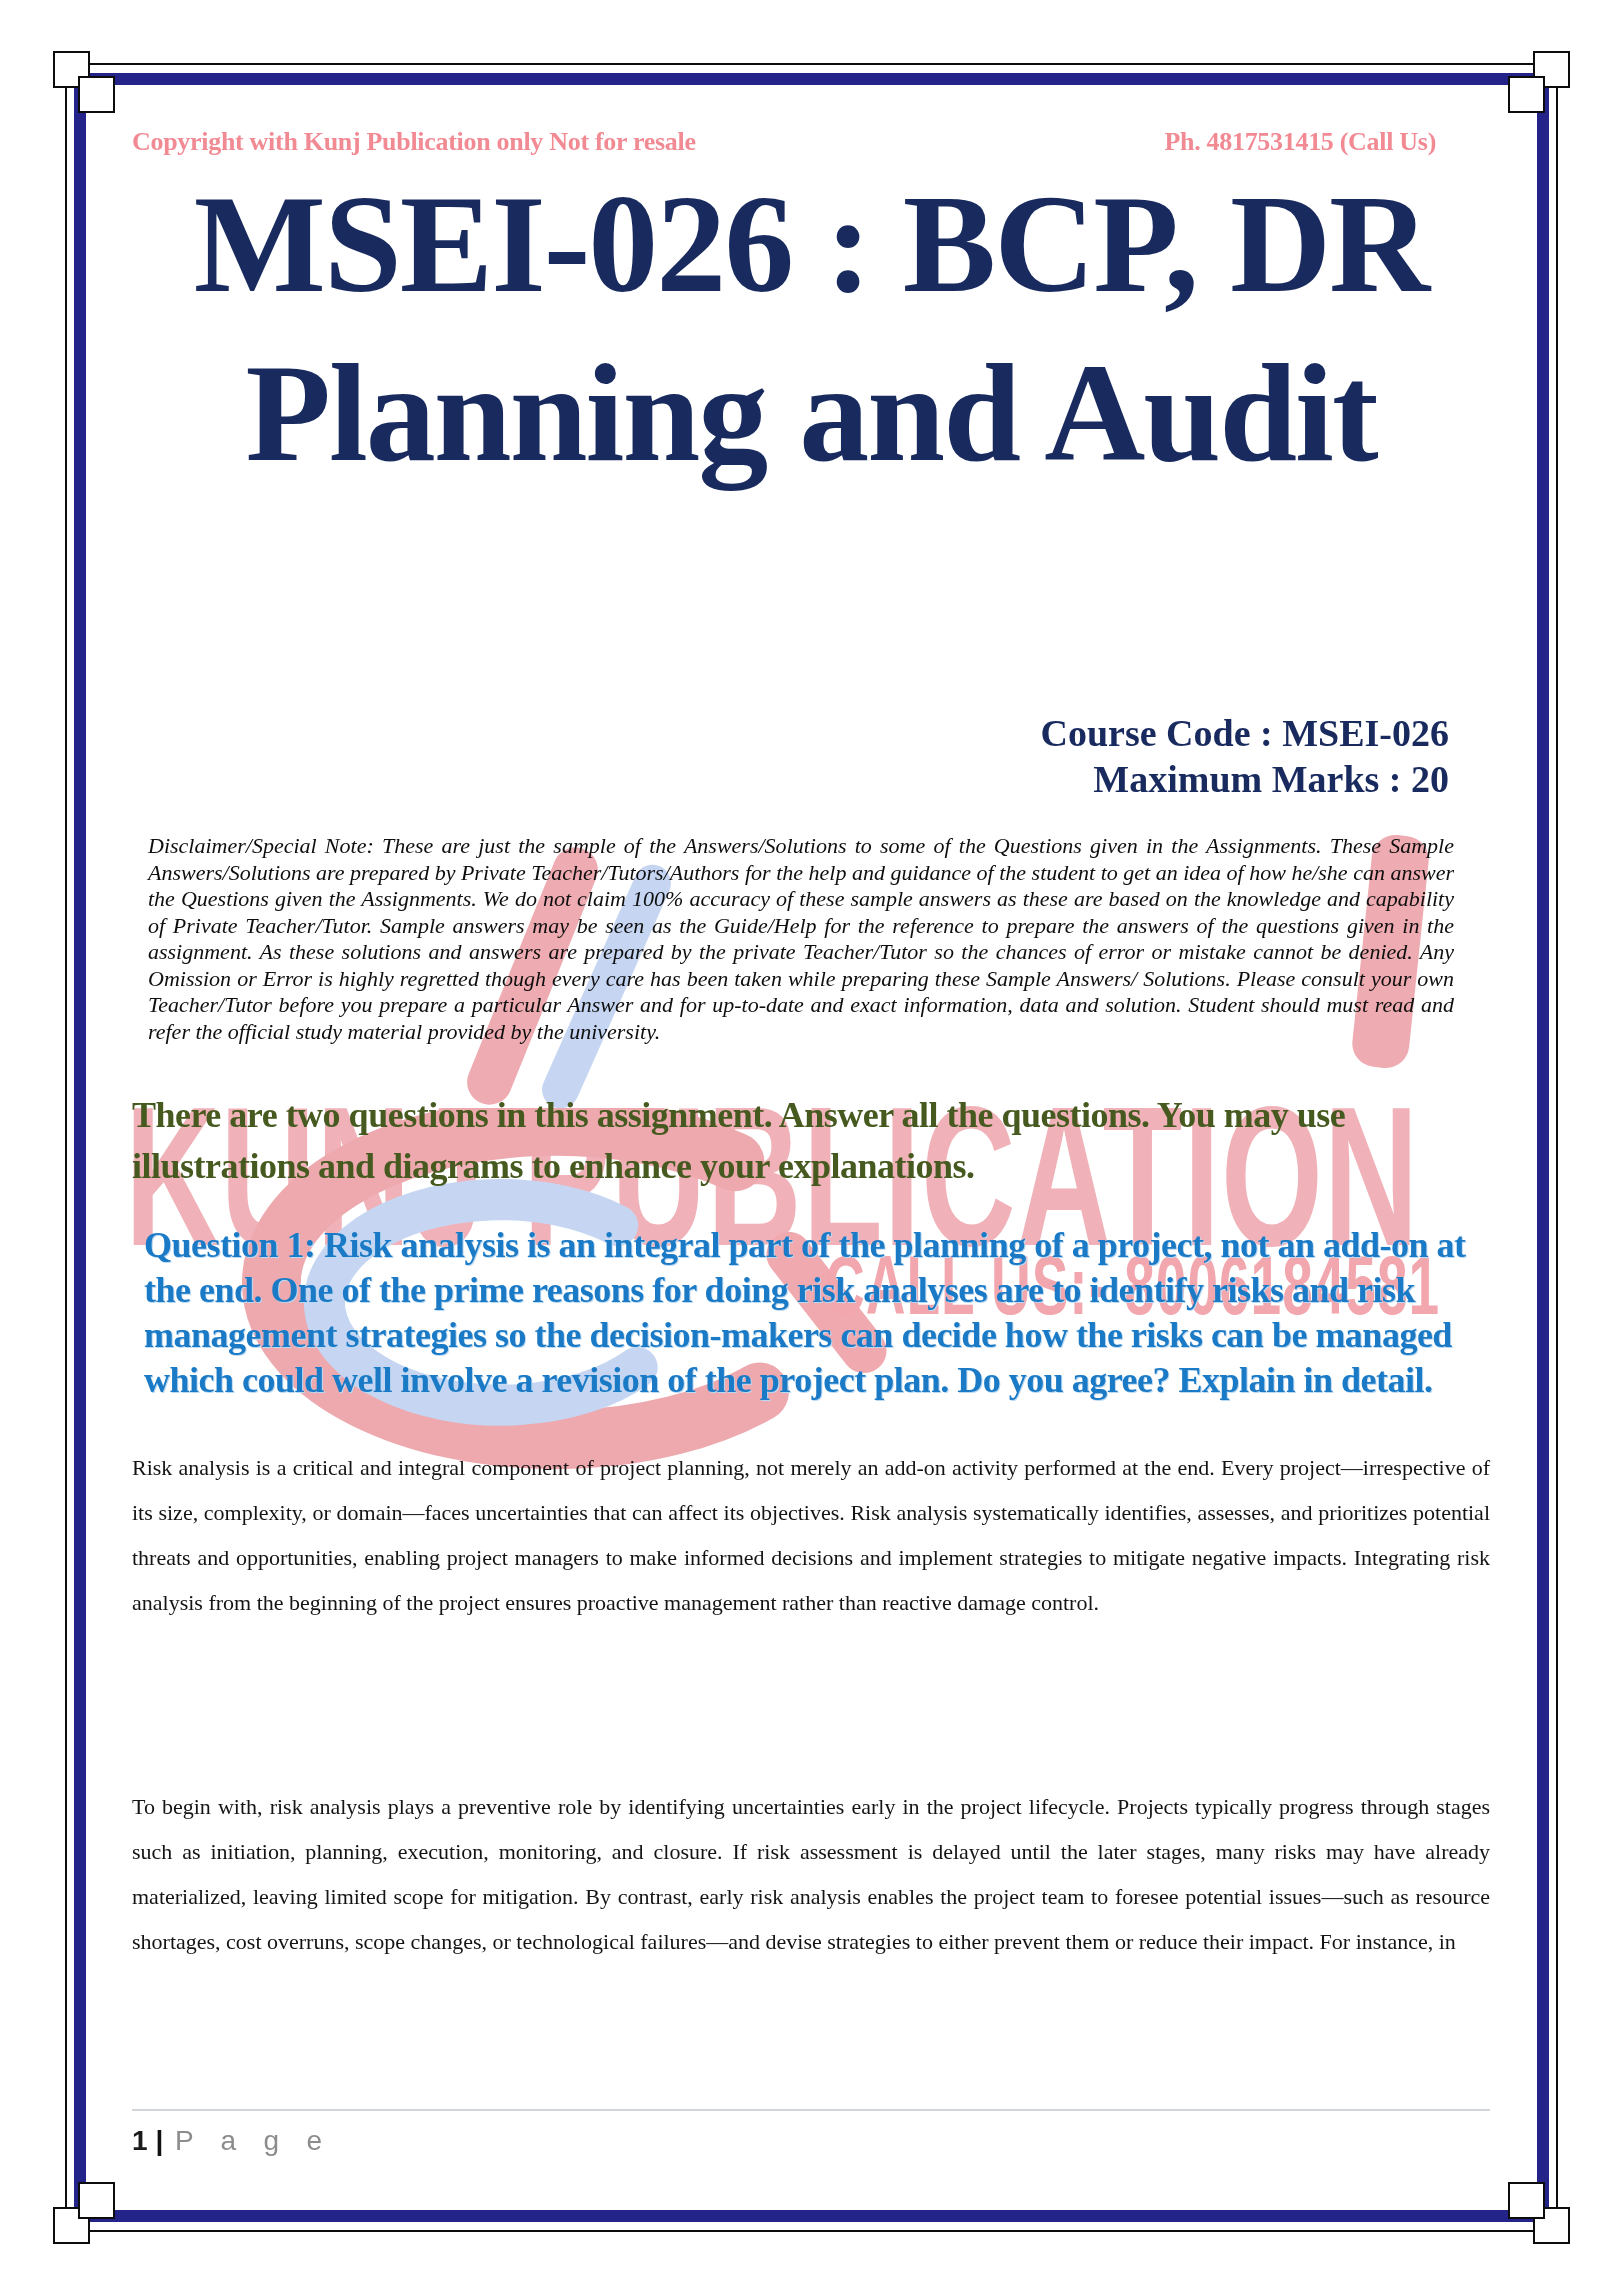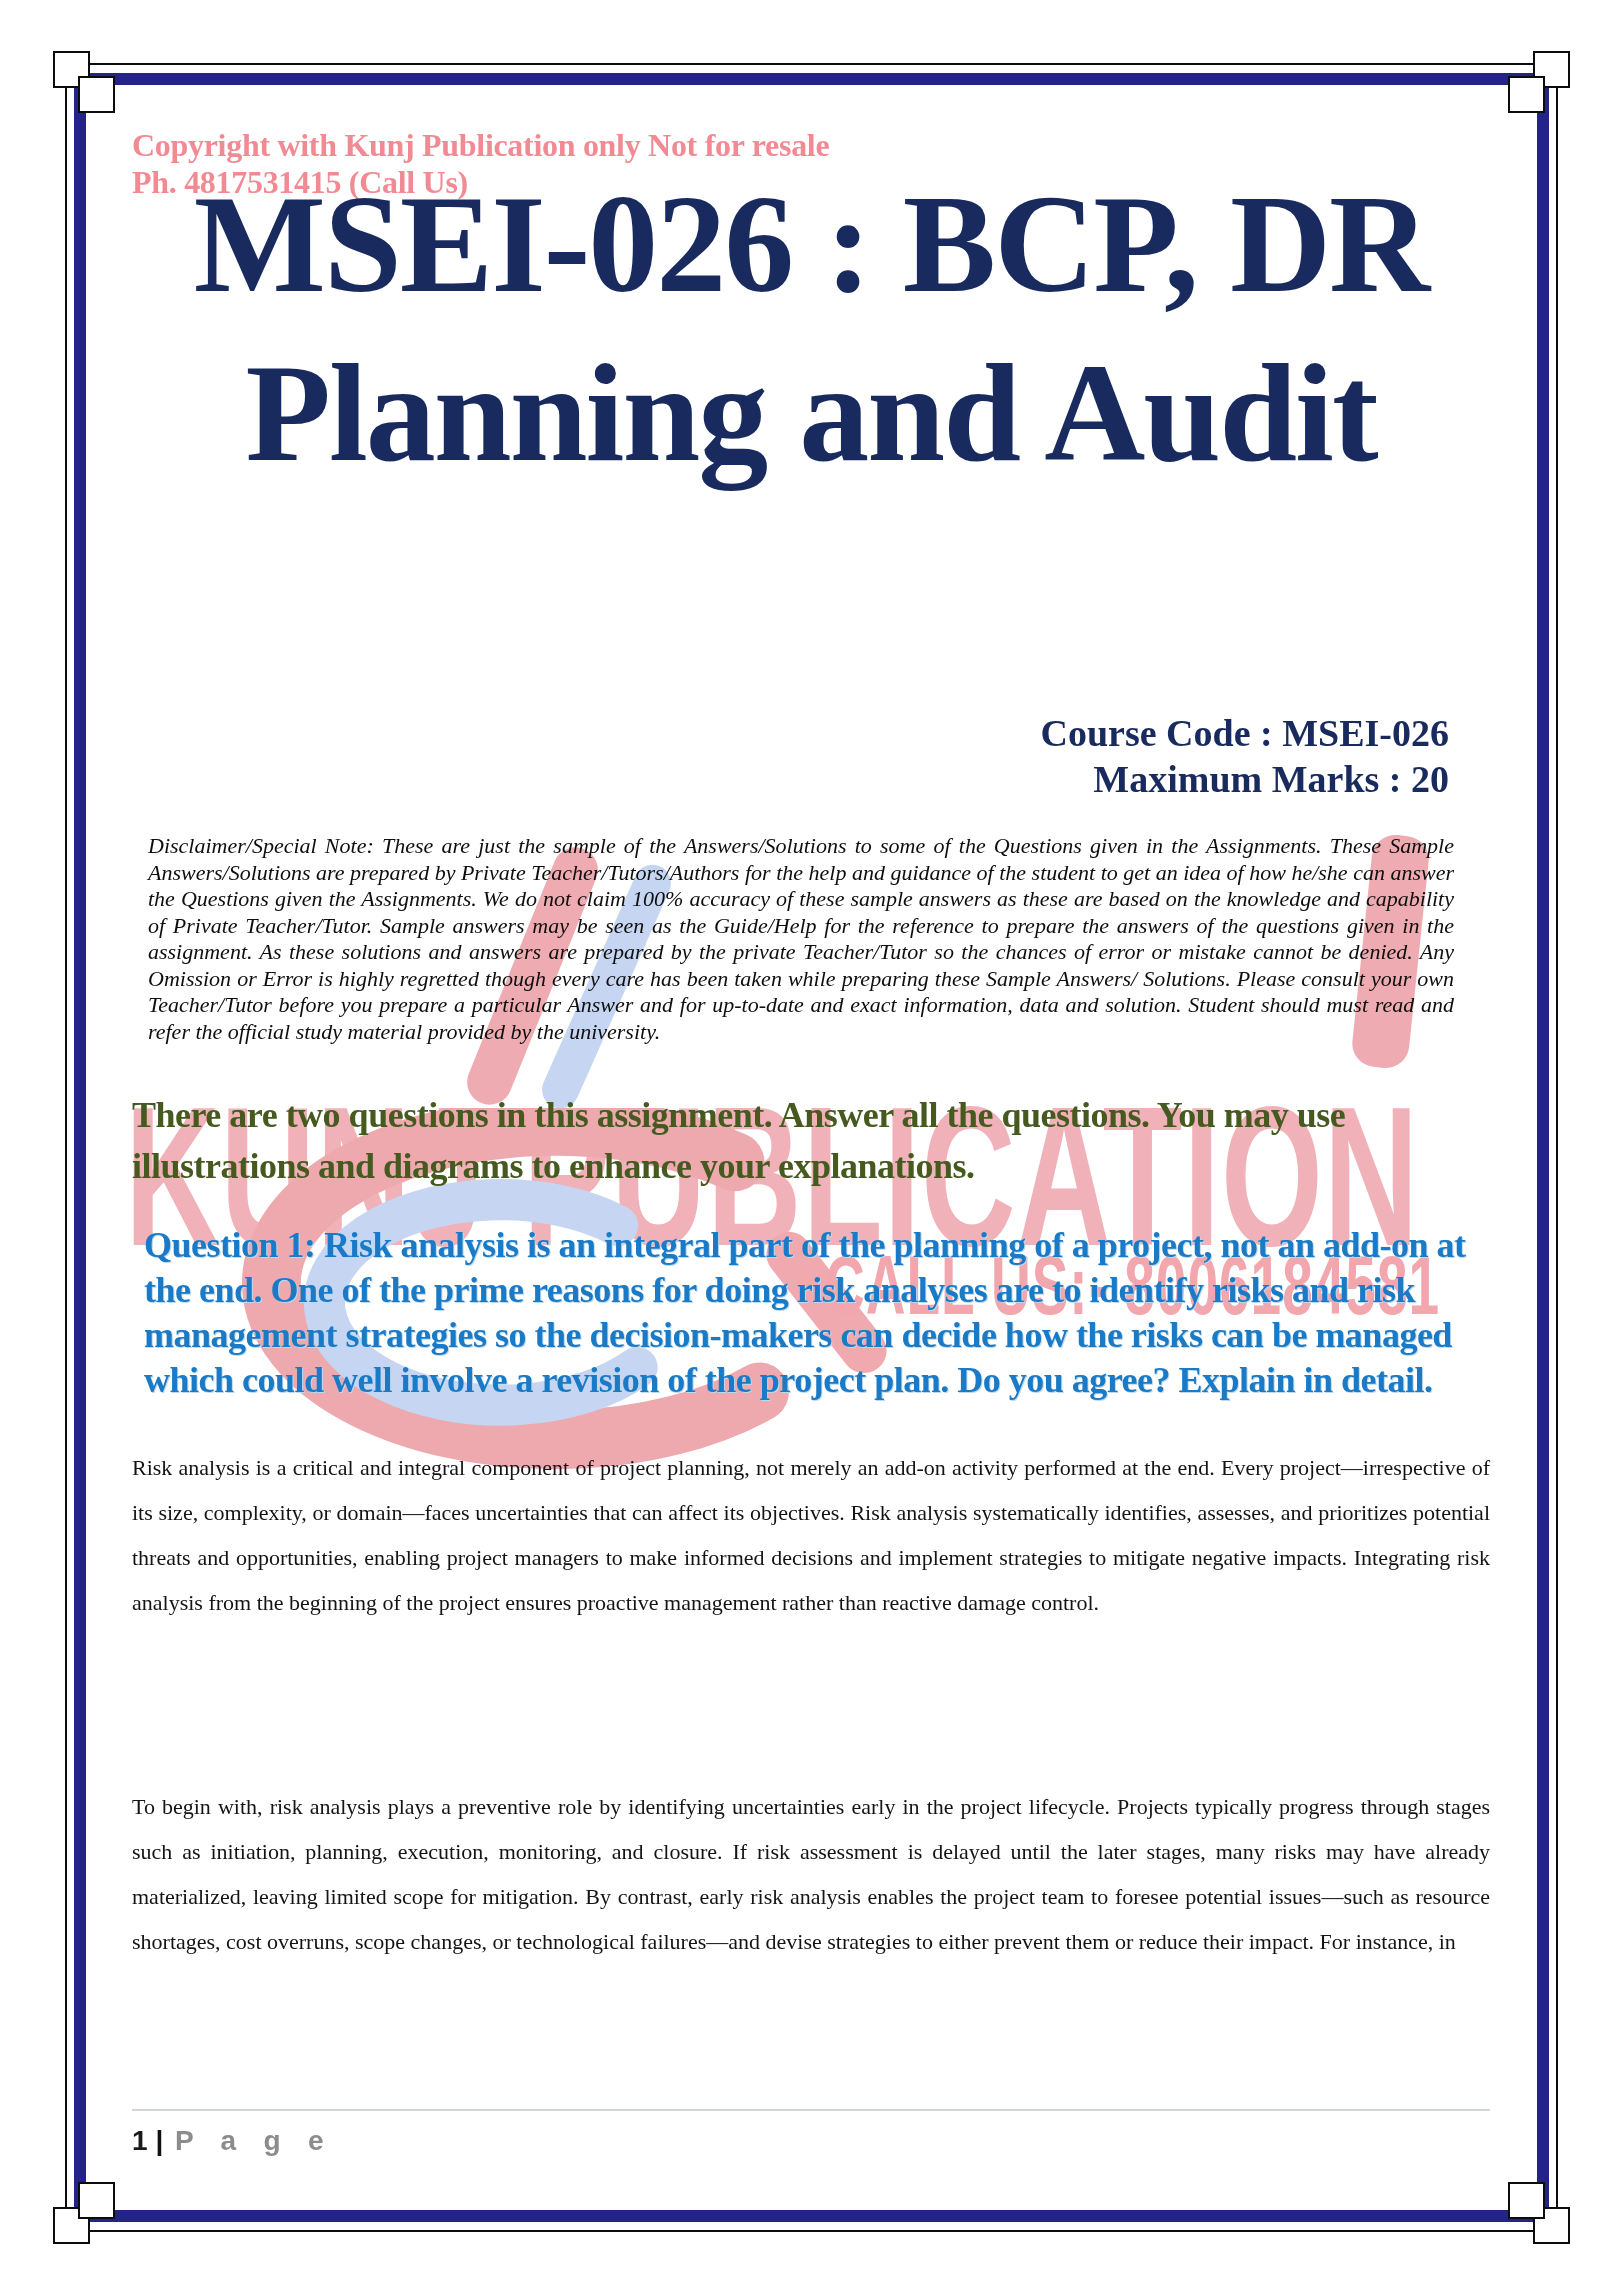--- a/index.html
+++ b/index.html
@@ -33,23 +33,23 @@
            transform:scaleY(1.5);transform-origin:top left;white-space:nowrap;}
   .wm-stripe{position:absolute;border-radius:23.5px;}
   .stripe-p1{left:510px;top:839px;width:45px;height:274px;background:#eeacb2;transform:rotate(22deg);}
   .stripe-b1{left:588px;top:855px;width:37px;height:263px;background:var(--watermark_blue);transform:rotate(24deg);}
   .stripe-p2{left:1362px;top:835px;width:57px;height:233px;background:#eeacb2;transform:rotate(6deg);}
   .stripe-p3{left:804px;top:1219px;width:45px;height:167px;background:#f0a9af;transform:rotate(-38deg);}
   .wm-swoosh{position:absolute;left:108px;top:1108px;}
   
   .content{position:absolute;left:132px;right:131px;top:0;bottom:0;z-index:5;}
   .copyright-line{position:absolute;top:127px;left:0;right:0;display:flex;
-                  justify-content:flex-end;padding-right:54px;
-                  font-weight:bold;font-size:32px;letter-spacing:-0.3px;
-                  color:var(--header_pink);flex-direction:column;}
+                  justify-content:space-between;padding-right:54px;
+                  font-weight:bold;font-size:26px;letter-spacing:-0.3px;
+                  color:var(--header_pink);}
   .doc-title{position:absolute;top:159px;left:0;right:0;text-align:center;
              color:var(--title_navy);font-weight:bold;font-size:140px;
              line-height:169px;letter-spacing:-2px;}
   .meta{position:absolute;top:710px;left:0;right:0;text-align:right;
         padding-right:41px;color:var(--title_navy);font-weight:bold;
         font-size:38px;line-height:46px;}
   .disclaimer{position:absolute;top:833px;left:16px;width:1306px;margin:0;
               font-style:italic;font-size:22px;line-height:26.5px;
               text-align:justify;color:#0e0e0e;}
   .instruction{position:absolute;top:1090px;left:0;right:0;margin:0;
@@ -62,21 +62,21 @@
   .body-para{position:absolute;left:0;right:0;margin:0;color:var(--body_text);
              font-size:22px;line-height:45px;text-align:justify;}
   .para-1{top:1445px;} .para-2{top:1784px;}
   
   .footer{position:absolute;left:132px;right:131px;top:2109px;z-index:5;
           font-family:"Liberation Sans", sans-serif;}
   .footer-rule{height:2px;background:#d2d6db;}
   .footer-text{margin-top:13.7px;font-size:28px;color:var(--footer_gray);}
   .pg-num{font-weight:bold;color:#1a1a1a;}
   .pg-sep{font-weight:bold;color:#111111;margin:0 11.8px 0 7.8px;}
-  .pg-label{letter-spacing:9.8px;color:var(--footer_gray);font-weight:bold;}
+  .pg-label{letter-spacing:9.8px;color:var(--footer_gray);}
 </style>
 </head>
 <body>
 
 <div class="page">
 
   <div class="frame-outer"></div>
   <div class="frame-navy"></div>
   <div class="corner-sq sq-tl-a"></div>
   <div class="corner-sq sq-tl-b"></div>

